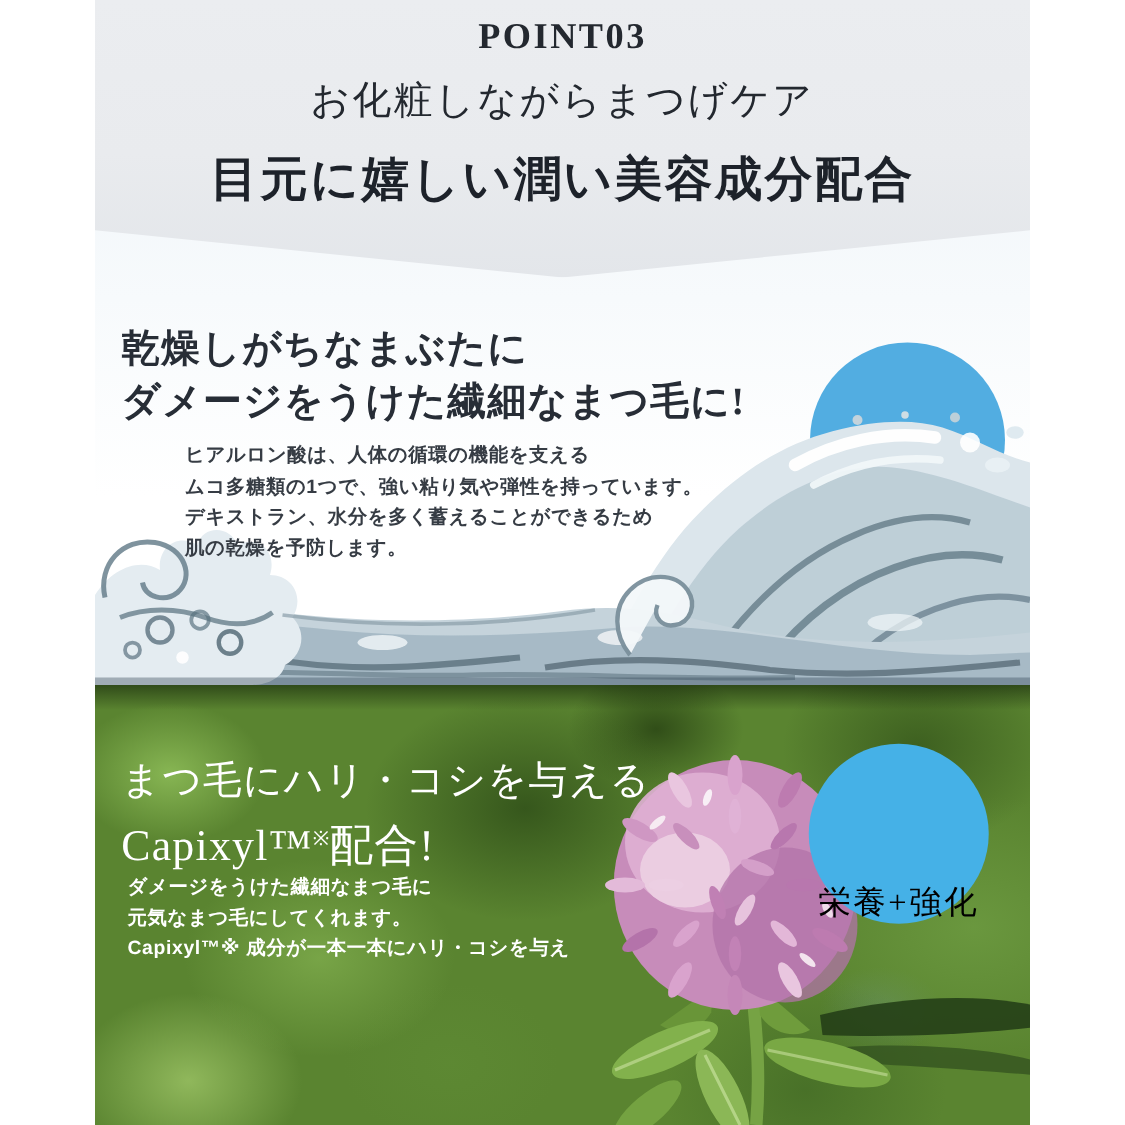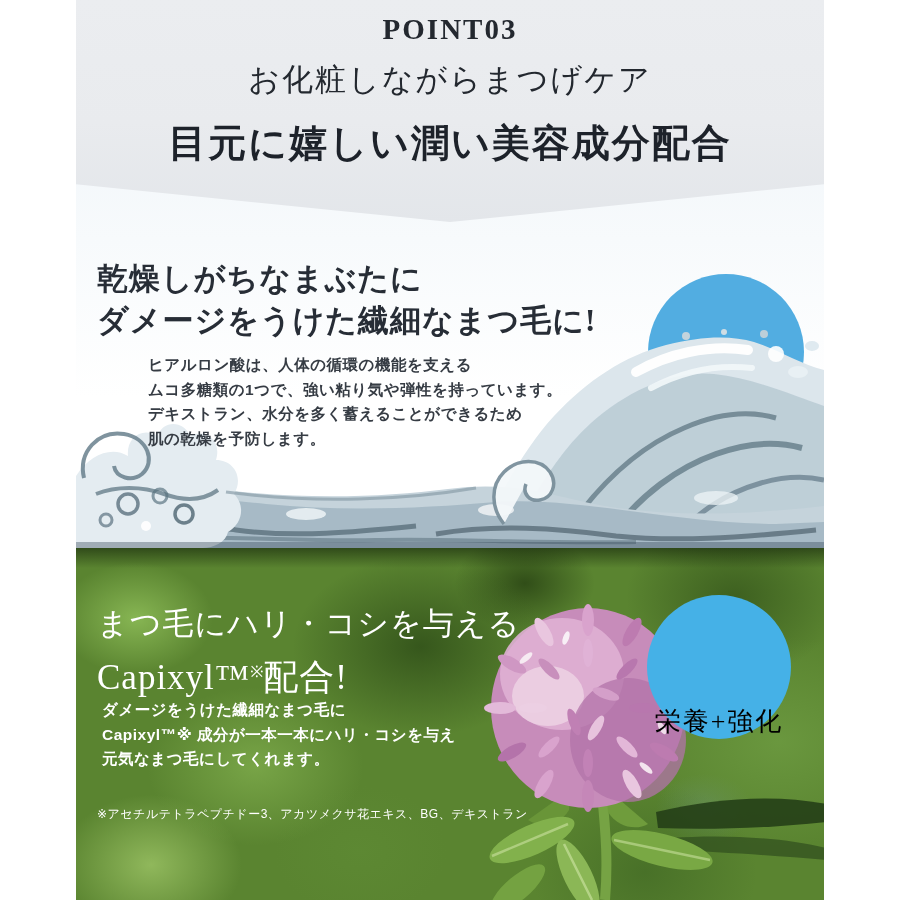--- a/index.html
+++ b/index.html
@@ -195,21 +195,20 @@
 
       <div class="cx-heading">
         <div class="cx-line1">まつ毛にハリ・コシを与える</div>
         <div class="cx-line2">
           <span>Capixyl™</span><span class="refmark">※</span><span>配合!</span>
         </div>
       </div>
 
       <div class="cx-body">
         <div>ダメージをうけた繊細なまつ毛に</div>
+        <div>元気なまつ毛にしてくれます。</div>
         <div>Capixyl™※ 成分が一本一本にハリ・コシを与え</div>
-        <div>元気なまつ毛にしてくれます。</div>
-      </div>
-
-      <div class="footnote">※アセチルテトラペプチドー3、アカツメクサ花エキス、BG、デキストラン</div>
+      </div>
+
     </section>
 
   </div>
 </div>
 
 </body></html>

